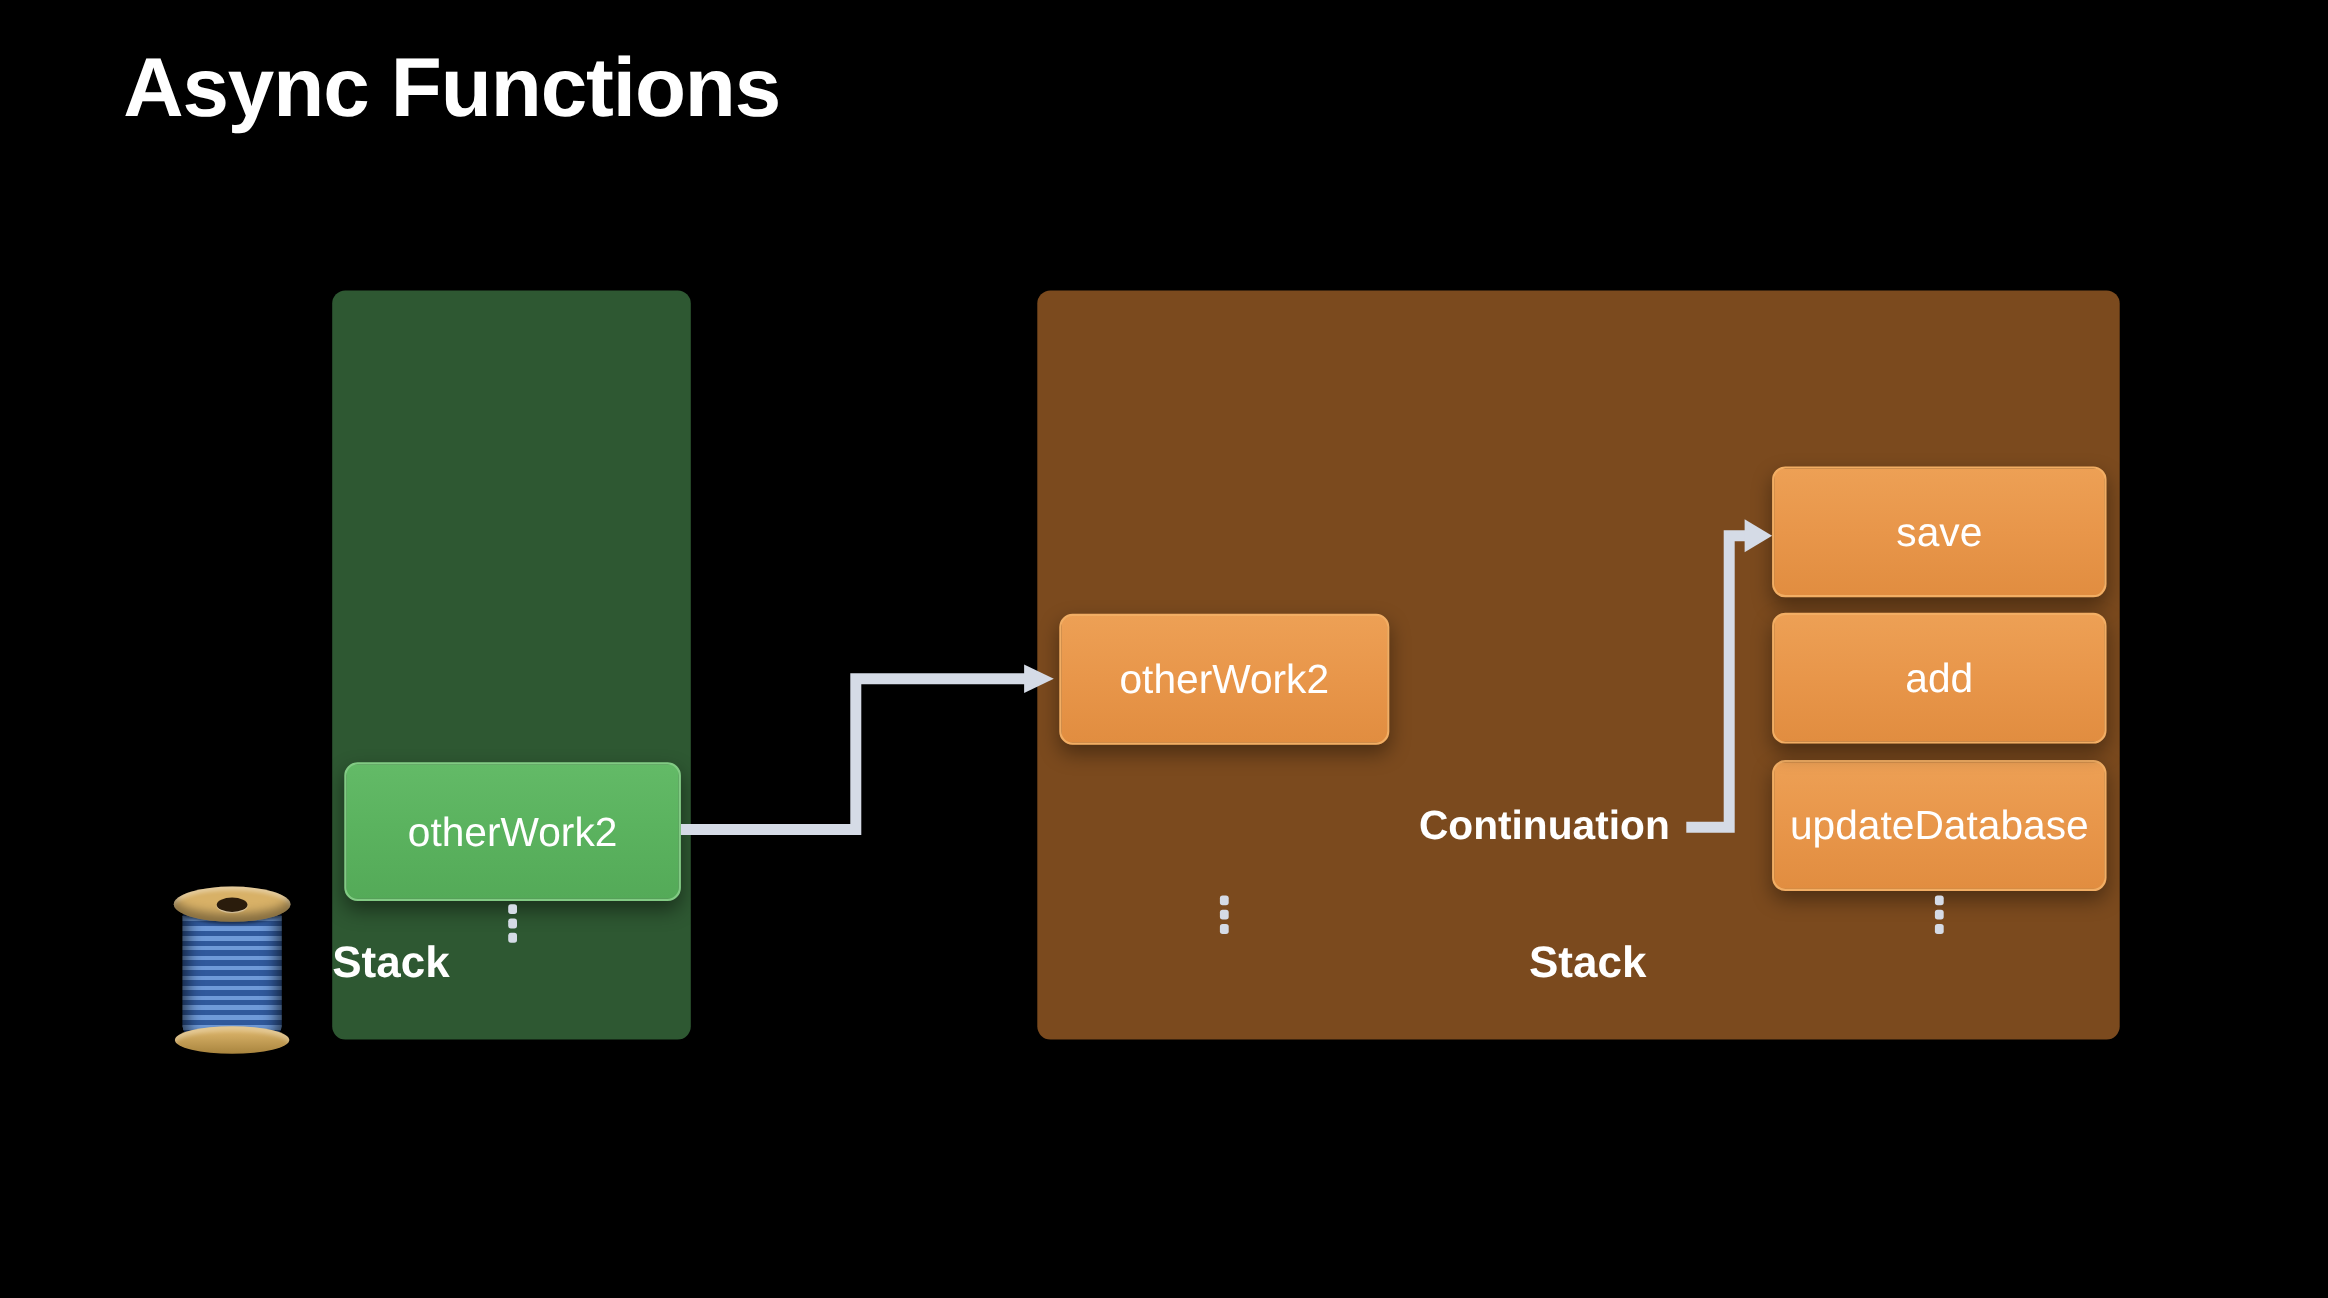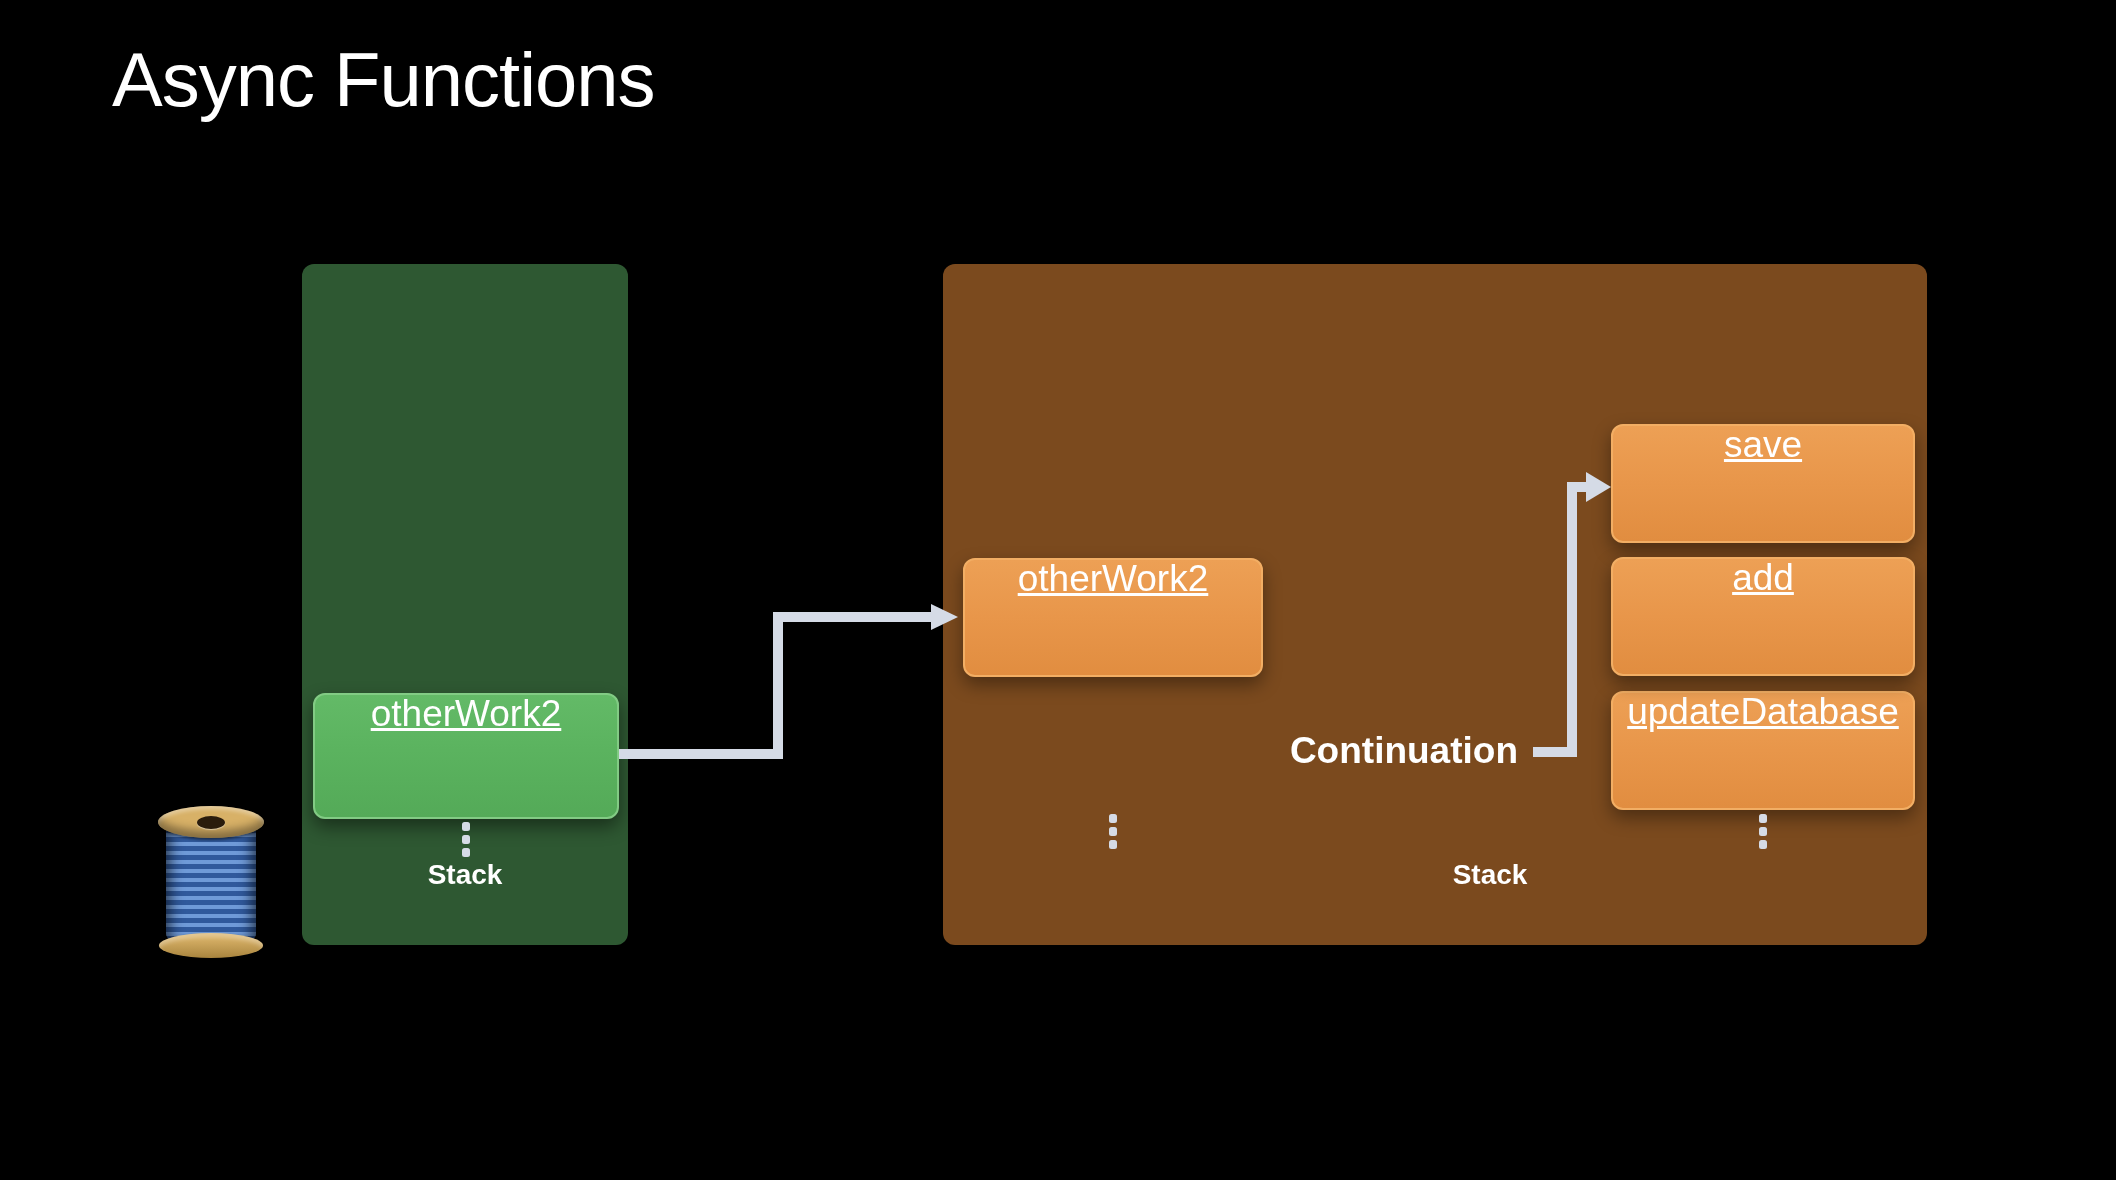--- a/index.html
+++ b/index.html
@@ -12,39 +12,38 @@
   }
   *{margin:0;padding:0;box-sizing:border-box;}
   html,body{background:#000;}
   body{font-family:"Liberation Sans","DejaVu Sans",sans-serif;}
   .canvas{
     position:relative; width:2116px; height:1180px;
     background:var(--background); overflow:hidden;
   }
   .title{
     position:absolute; left:112px; top:34px;
-    font-size:76px; font-weight:400; letter-spacing:-1px;
+    font-size:76px; font-weight:700; letter-spacing:-1px;
     color:var(--title-text); line-height:1.2;
   }
   
   .region{position:absolute; border-radius:12px;}
   .stack-region{left:302px; top:264px; width:326px; height:681px; background:var(--stack-region);}
   .heap-region{left:943px; top:264px; width:984px; height:681px; background:var(--heap-region);}
   .region-label{
     position:absolute; color:var(--label-text);
-    font-size:28px; font-weight:700; line-height:44px; text-align:center;
+    font-size:40px; font-weight:700; line-height:44px; 
   }
   .stack-label{left:0; width:100%; top:589px;}
   .heap-label{left:447px; width:200px; top:589px;}
   
   .box{
-    position:absolute; display:flex; justify-content:center;
+    position:absolute; display:flex; align-items:center; justify-content:center;
     color:var(--label-text); font-size:37px; font-weight:500; line-height:1;
     border-radius:12px;
-    text-decoration:underline;
   }
   .stack-frame{
     left:11px; top:429px; width:306px; height:126px;
     background:linear-gradient(180deg,#63BA67 0%,var(--stack-frame) 45%,#54AA58 100%);
     border:2px solid var(--stack-frame-border);
     box-shadow:0 8px 18px rgba(0,0,0,.45);
   }
   .heap-box{
     background:linear-gradient(180deg,#EDA055 0%,var(--heap-box) 50%,#E18D40 100%);
     border:2px solid var(--heap-box-border);

